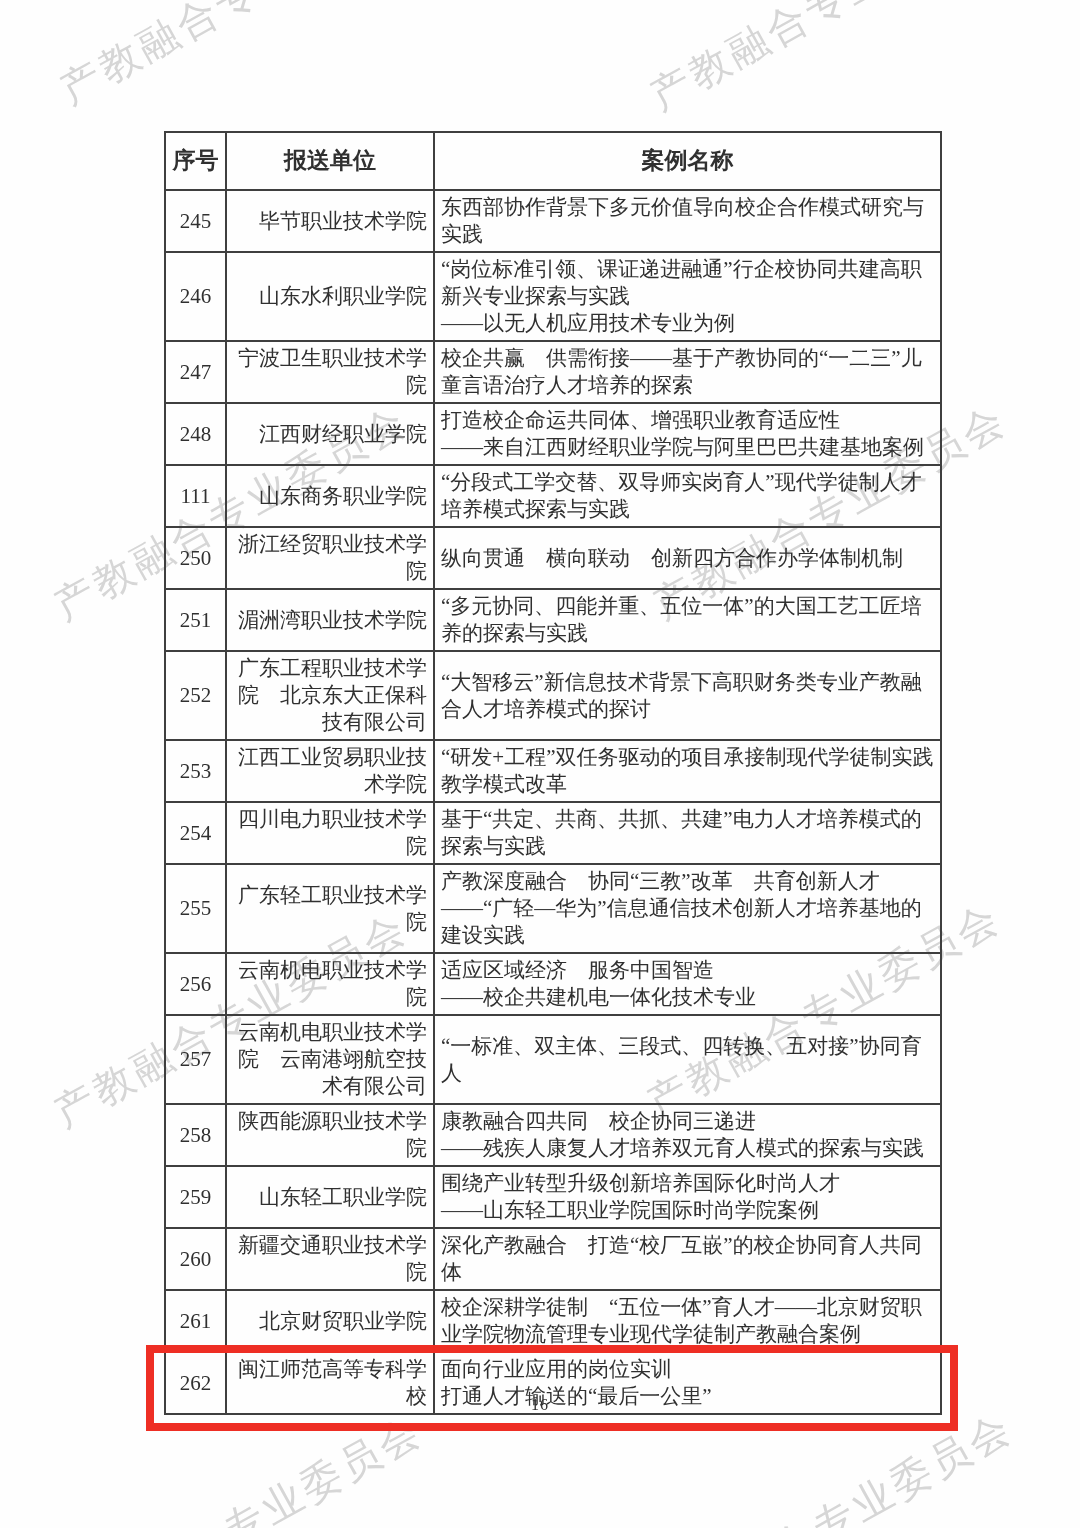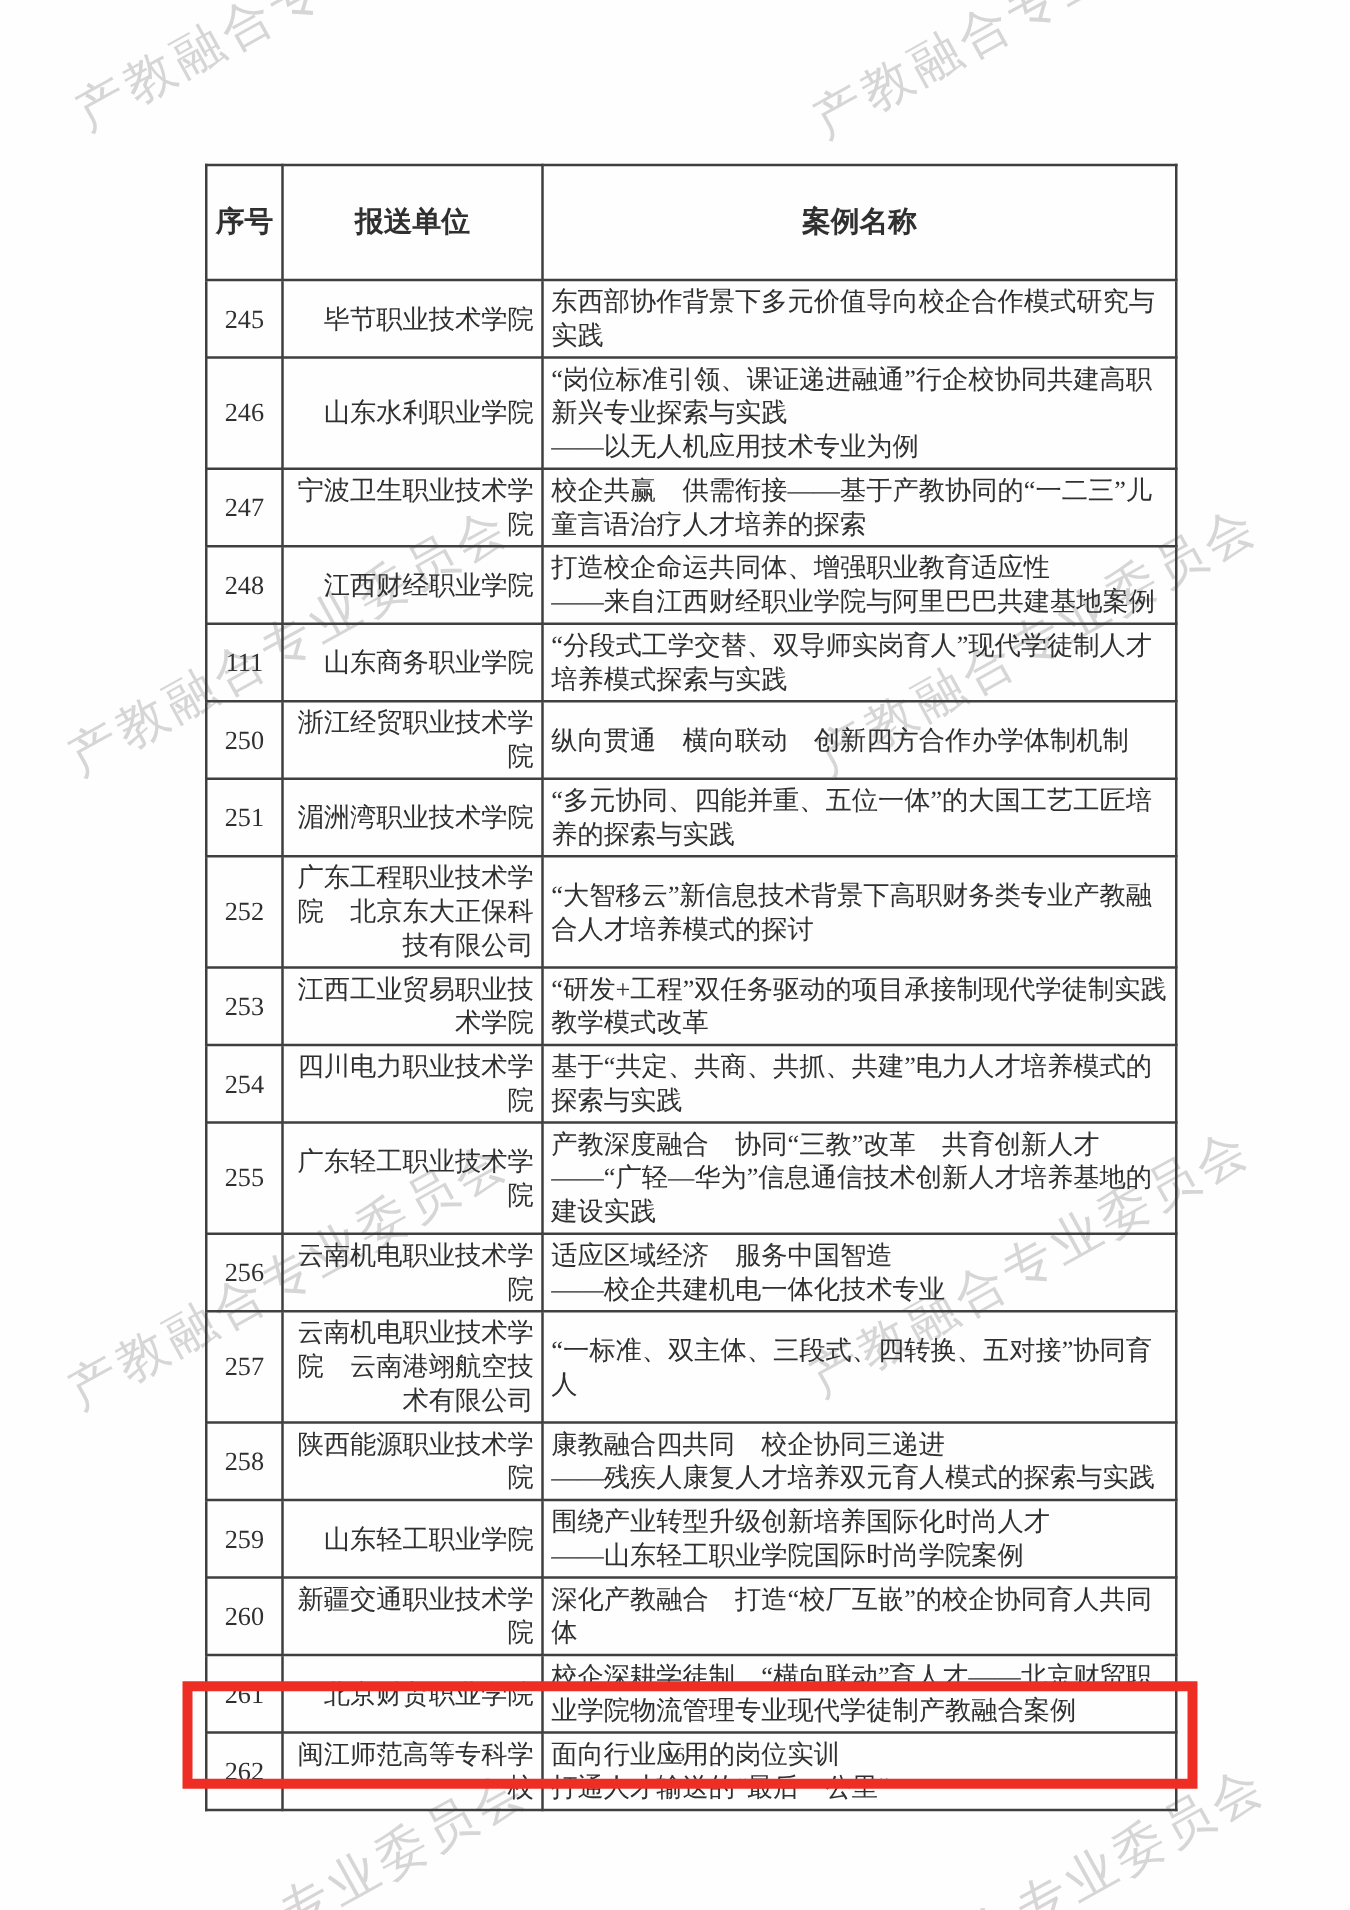--- a/index.html
+++ b/index.html
@@ -25,21 +25,21 @@
   table.cases-table{
     position:absolute;left:164px;top:131px;width:776px;z-index:1;
     border-collapse:collapse;table-layout:fixed;background:transparent;
     color:var(--text-color);
   }
   .cases-table th,.cases-table td{
     border:2px solid var(--table-border-color);
     vertical-align:middle;background:transparent;
   }
   .cases-table th{
-    font-size:23px;font-weight:bold;text-align:center;padding:30px 4px;
+    font-size:23px;font-weight:bold;text-align:center;padding:13px 4px;
     line-height:30px;
   }
   .cases-table td{
     font-size:21px;line-height:27px;padding:3px 6px;
   }
   td.col-no{text-align:center;}
   td.col-unit{text-align:right;}
   td.col-case{text-align:left;white-space:pre-line;}
   
   .highlight-box{
@@ -180,21 +180,21 @@
 
   <tr>
     <td class="col-no">260</td>
     <td class="col-unit">新疆交通职业技术学院</td>
     <td class="col-case">深化产教融合　打造“校厂互嵌”的校企协同育人共同体</td>
   </tr>
 
   <tr>
     <td class="col-no">261</td>
     <td class="col-unit">北京财贸职业学院</td>
-    <td class="col-case">校企深耕学徒制　“横向联动”育人才——北京财贸职业学院物流管理专业现代学徒制产教融合案例</td>
+    <td class="col-case">校企深耕学徒制　“五位一体”育人才——北京财贸职业学院物流管理专业现代学徒制产教融合案例</td>
   </tr>
 
   <tr class="highlighted">
     <td class="col-no">262</td>
     <td class="col-unit">闽江师范高等专科学校</td>
     <td class="col-case">面向行业应用的岗位实训
 打通人才输送的“最后一公里”</td>
   </tr>
 </tbody>
   </table>

